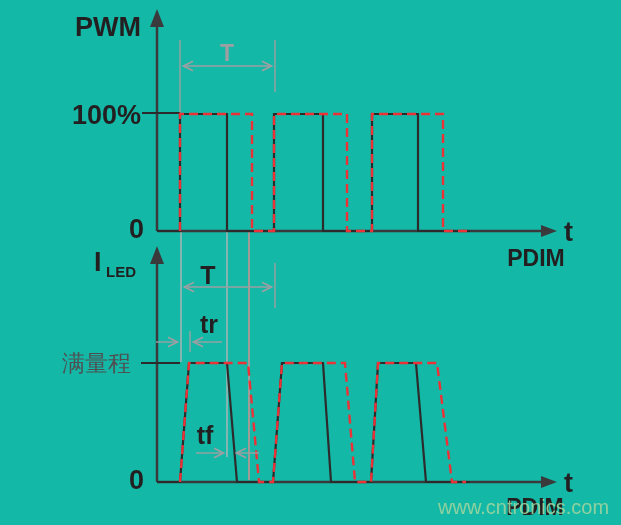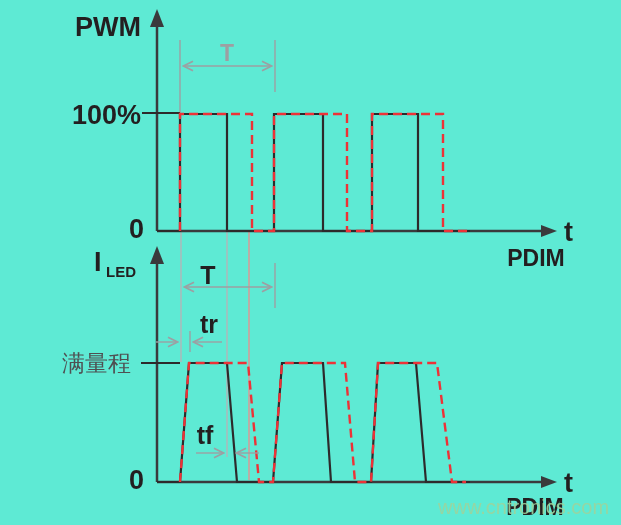--- a/index.html
+++ b/index.html
@@ -1,16 +1,16 @@
 <!DOCTYPE html>
 <html><head>
 <meta charset="utf-8">
 <style>
   html,body{margin:0;padding:0;background:#ffffff;}
-  #stage{position:relative;width:621px;height:525px;background:#5eead4;overflow:hidden;
+  #stage{position:relative;width:621px;height:525px;background:#14b8a6;overflow:hidden;
          font-family:"Liberation Sans", sans-serif;}
   svg{position:absolute;left:0;top:0;}
   text{font-family:"Liberation Sans", sans-serif;}
   .lbl-big{font-size:27px;font-weight:bold;fill:#231f20;}
   .lbl-mid{font-size:23px;font-weight:bold;fill:#231f20;}
   .lbl-T-gray{font-size:23px;font-weight:bold;fill:#9d9fa2;}
   .lbl-T-black{font-size:25px;font-weight:bold;fill:#231f20;}
   .lbl-sub{font-size:15px;font-weight:bold;fill:#231f20;}
   .lbl-cn{font-size:23px;font-weight:normal;fill:#4f5052;}
   .lbl-wm{font-size:20px;font-weight:normal;fill:#9cd49e;opacity:0.9;}

